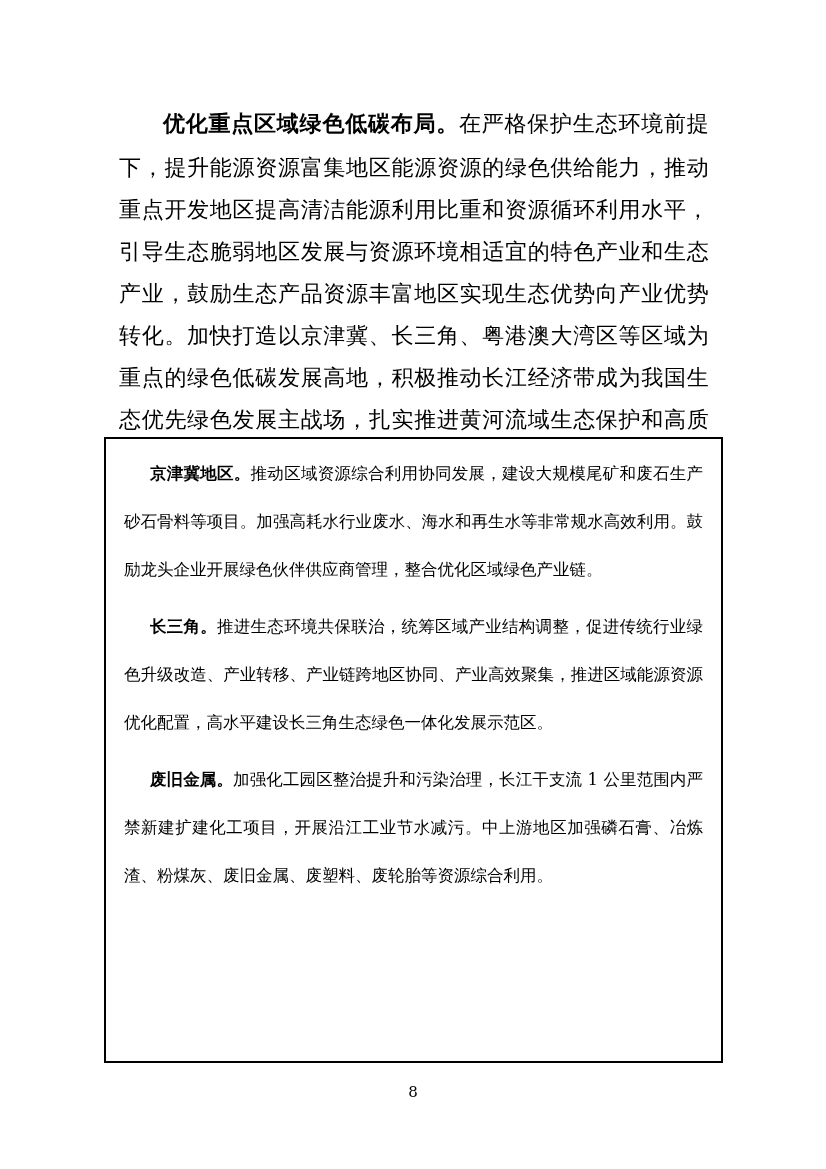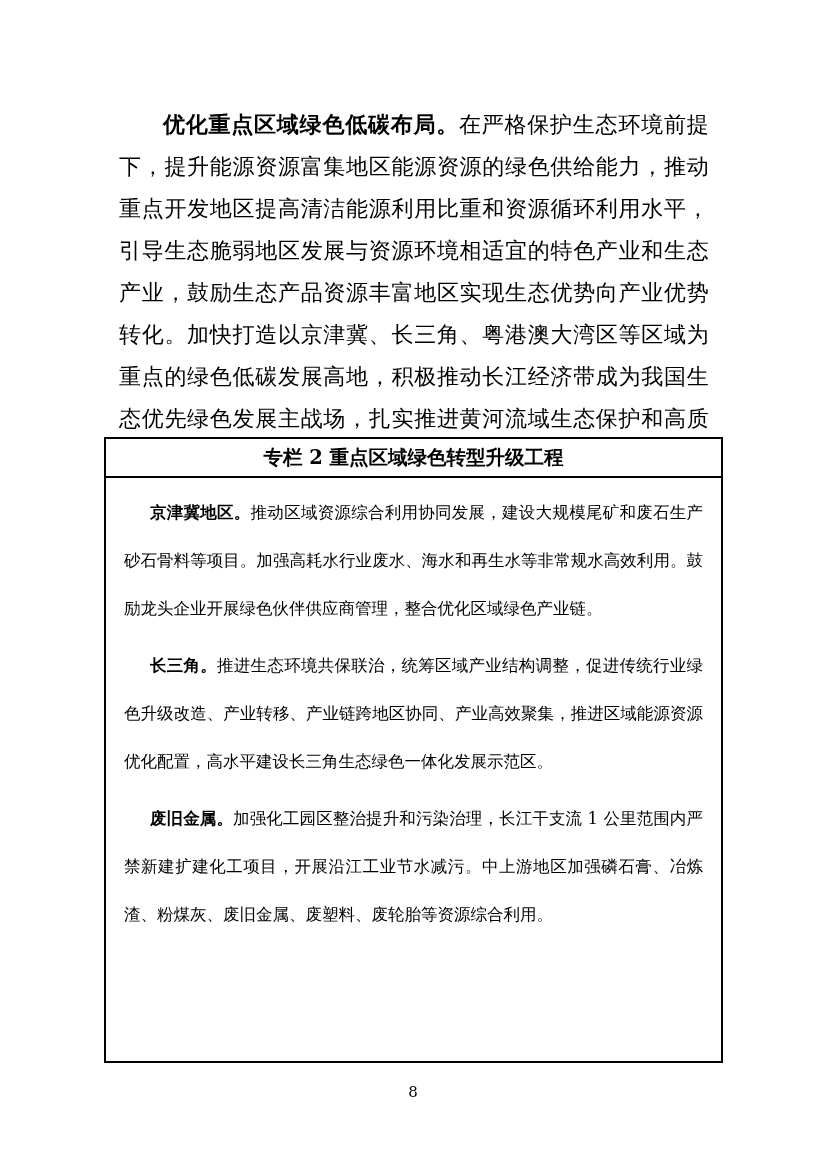--- a/index.html
+++ b/index.html
@@ -24,20 +24,21 @@
     width: 590px;
     margin: 0;
     font-size: 22px;
     line-height: 42px;
     text-align: justify;
     text-indent: 44px;
     letter-spacing: 0.3px;
   }
   .main-para .lead {
     font-weight: bold;
+    font-family: Liberation Mono, monospace;
   }
   
   .box {
     position: absolute;
     left: 104px;
     top: 437px;
     width: 619px;
     height: 626px;
     border: 2px solid #000000;
     box-sizing: border-box;
@@ -77,21 +78,20 @@
   }
 </style>
 </head>
 <body>
 
 <div class="page">
 
   <p class="main-para"><b class="lead">优化重点区域绿色低碳布局。</b><span>在严格保护生态环境前提下，提升能源资源富集地区能源资源的绿色供给能力，推动重点开发地区提高清洁能源利用比重和资源循环利用水平，引导生态脆弱地区发展与资源环境相适宜的特色产业和生态产业，鼓励生态产品资源丰富地区实现生态优势向产业优势转化。加快打造以京津冀、长三角、粤港澳大湾区等区域为重点的绿色低碳发展高地，积极推动长江经济带成为我国生态优先绿色发展主战场，扎实推进黄河流域生态保护和高质量发展。</span></p>
 
   <div class="box">
-    <div class="box-title">专栏 2  重点区域绿色转型升级工程</div>
     <div class="box-body">
 
       <p class="box-para"><b class="lead">京津冀地区。</b><span>推动区域资源综合利用协同发展，建设大规模尾矿和废石生产砂石骨料等项目。加强高耗水行业废水、海水和再生水等非常规水高效利用。鼓励龙头企业开展绿色伙伴供应商管理，整合优化区域绿色产业链。</span></p>
 
       <p class="box-para"><b class="lead">长三角。</b><span>推进生态环境共保联治，统筹区域产业结构调整，促进传统行业绿色升级改造、产业转移、产业链跨地区协同、产业高效聚集，推进区域能源资源优化配置，高水平建设长三角生态绿色一体化发展示范区。</span></p>
 
 
       <p class="box-para"><b class="lead">废旧金属。</b><span>加强化工园区整治提升和污染治理，长江干支流 1 公里范围内严禁新建扩建化工项目，开展沿江工业节水减污。中上游地区加强磷石膏、冶炼渣、粉煤灰、废旧金属、废塑料、废轮胎等资源综合利用。</span></p>
 
       <p class="box-para"></p>

